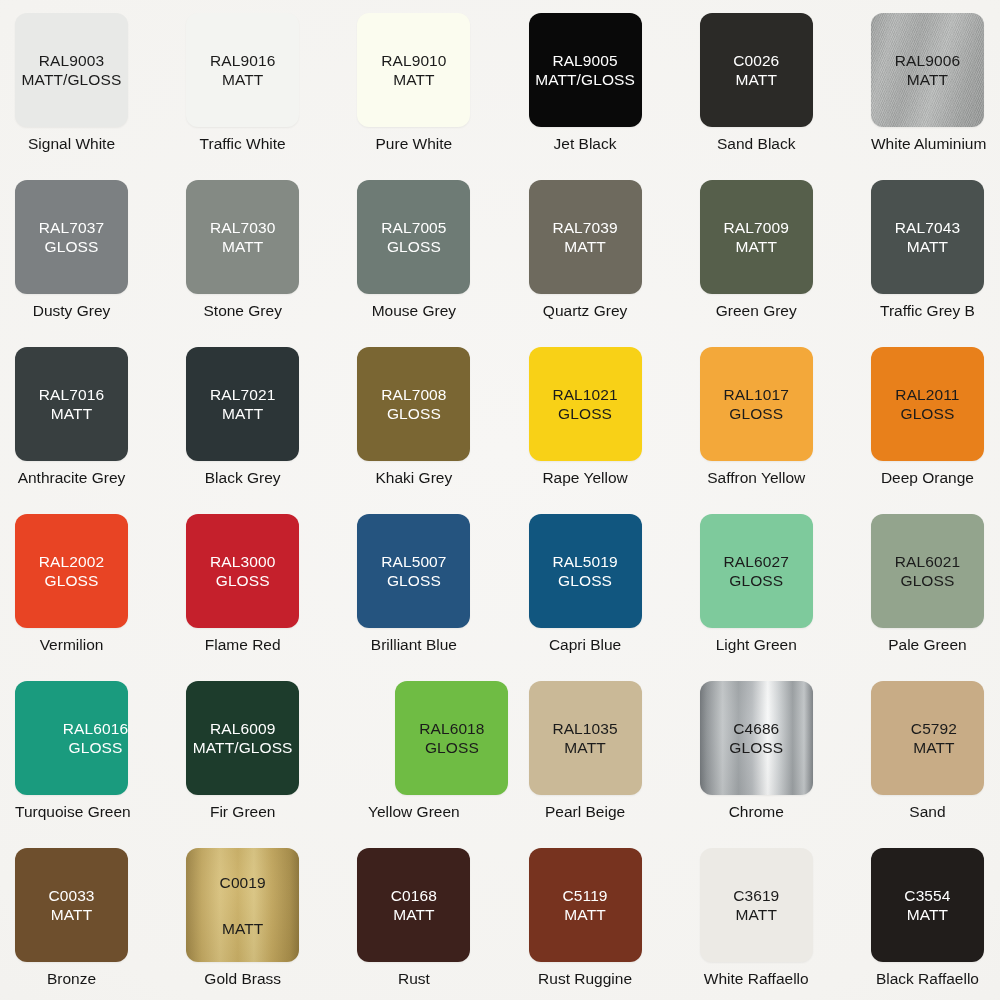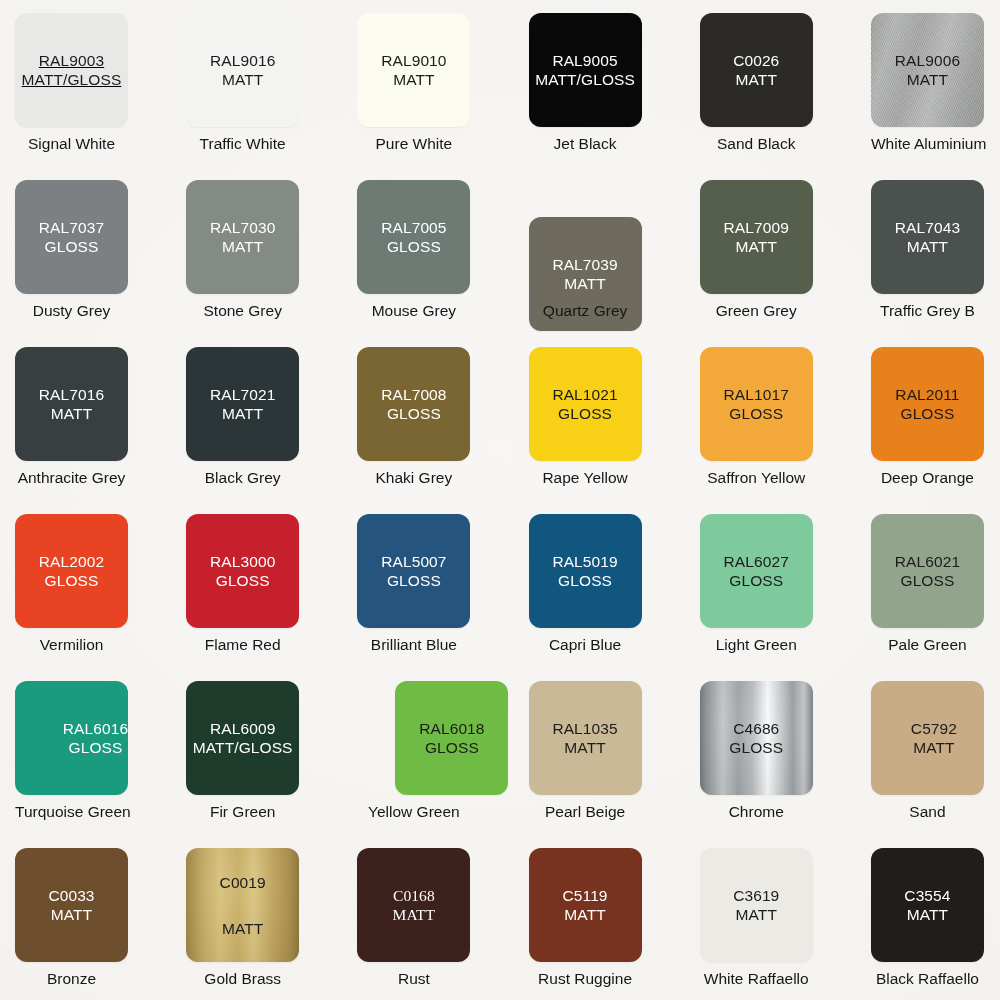--- a/index.html
+++ b/index.html
@@ -94,21 +94,21 @@
     background: radial-gradient(ellipse 130% 120% at 45% 35%, rgba(255,255,255,0.10) 0%, rgba(0,0,0,0.10) 100%);
     pointer-events: none;
   }
 </style>
 </head>
 <body>
 
 <div id="page">
   <div id="grid">
       <div class="cell">
-        <div class="swatch pale" style="background: rgb(232, 233, 231); text-decoration: underline;">
+        <div class="swatch pale" style="background: rgb(232, 233, 231);">
           <div class="code">RAL9003</div>
           <div class="finish">MATT/GLOSS</div>
         </div>
         <div class="caption">Signal White</div>
       </div>
       <div class="cell">
         <div class="swatch pale" style="background: rgb(243, 244, 241);">
           <div class="code">RAL9016</div>
           <div class="finish">MATT</div>
         </div>
@@ -157,21 +157,21 @@
         <div class="caption">Stone Grey</div>
       </div>
       <div class="cell">
         <div class="swatch dark" style="background: rgb(110, 123, 117);">
           <div class="code">RAL7005</div>
           <div class="finish">GLOSS</div>
         </div>
         <div class="caption">Mouse Grey</div>
       </div>
       <div class="cell">
-        <div class="swatch dark" style="background: rgb(110, 106, 94); margin-top: 37px;">
+        <div class="swatch dark" style="background: rgb(110, 106, 94);">
           <div class="code">RAL7039</div>
           <div class="finish">MATT</div>
         </div>
         <div class="caption">Quartz Grey</div>
       </div>
       <div class="cell">
         <div class="swatch dark" style="background: rgb(86, 95, 75);">
           <div class="code">RAL7009</div>
           <div class="finish">MATT</div>
         </div>
@@ -318,21 +318,21 @@
         <div class="caption">Bronze</div>
       </div>
       <div class="cell">
         <div class="swatch pale inner-shade" style="background: linear-gradient(90deg, rgb(157, 131, 64) 0%, rgb(195, 167, 92) 14%, rgb(216, 192, 120) 30%, rgb(201, 173, 95) 46%, rgb(217, 195, 124) 60%, rgb(194, 165, 88) 76%, rgb(169, 141, 69) 92%, rgb(142, 117, 54) 100%); gap: 27px;">
           <div class="code">C0019</div>
           <div class="finish">MATT</div>
         </div>
         <div class="caption">Gold Brass</div>
       </div>
       <div class="cell">
-        <div class="swatch dark" style="background: rgb(61, 33, 28); font-family: Liberation Serif, serif;">
+        <div class="swatch dark" style="background: rgb(61, 33, 28);">
           <div class="code">C0168</div>
           <div class="finish">MATT</div>
         </div>
         <div class="caption">Rust</div>
       </div>
       <div class="cell">
         <div class="swatch dark" style="background: rgb(119, 51, 31);">
           <div class="code">C5119</div>
           <div class="finish">MATT</div>
         </div>

